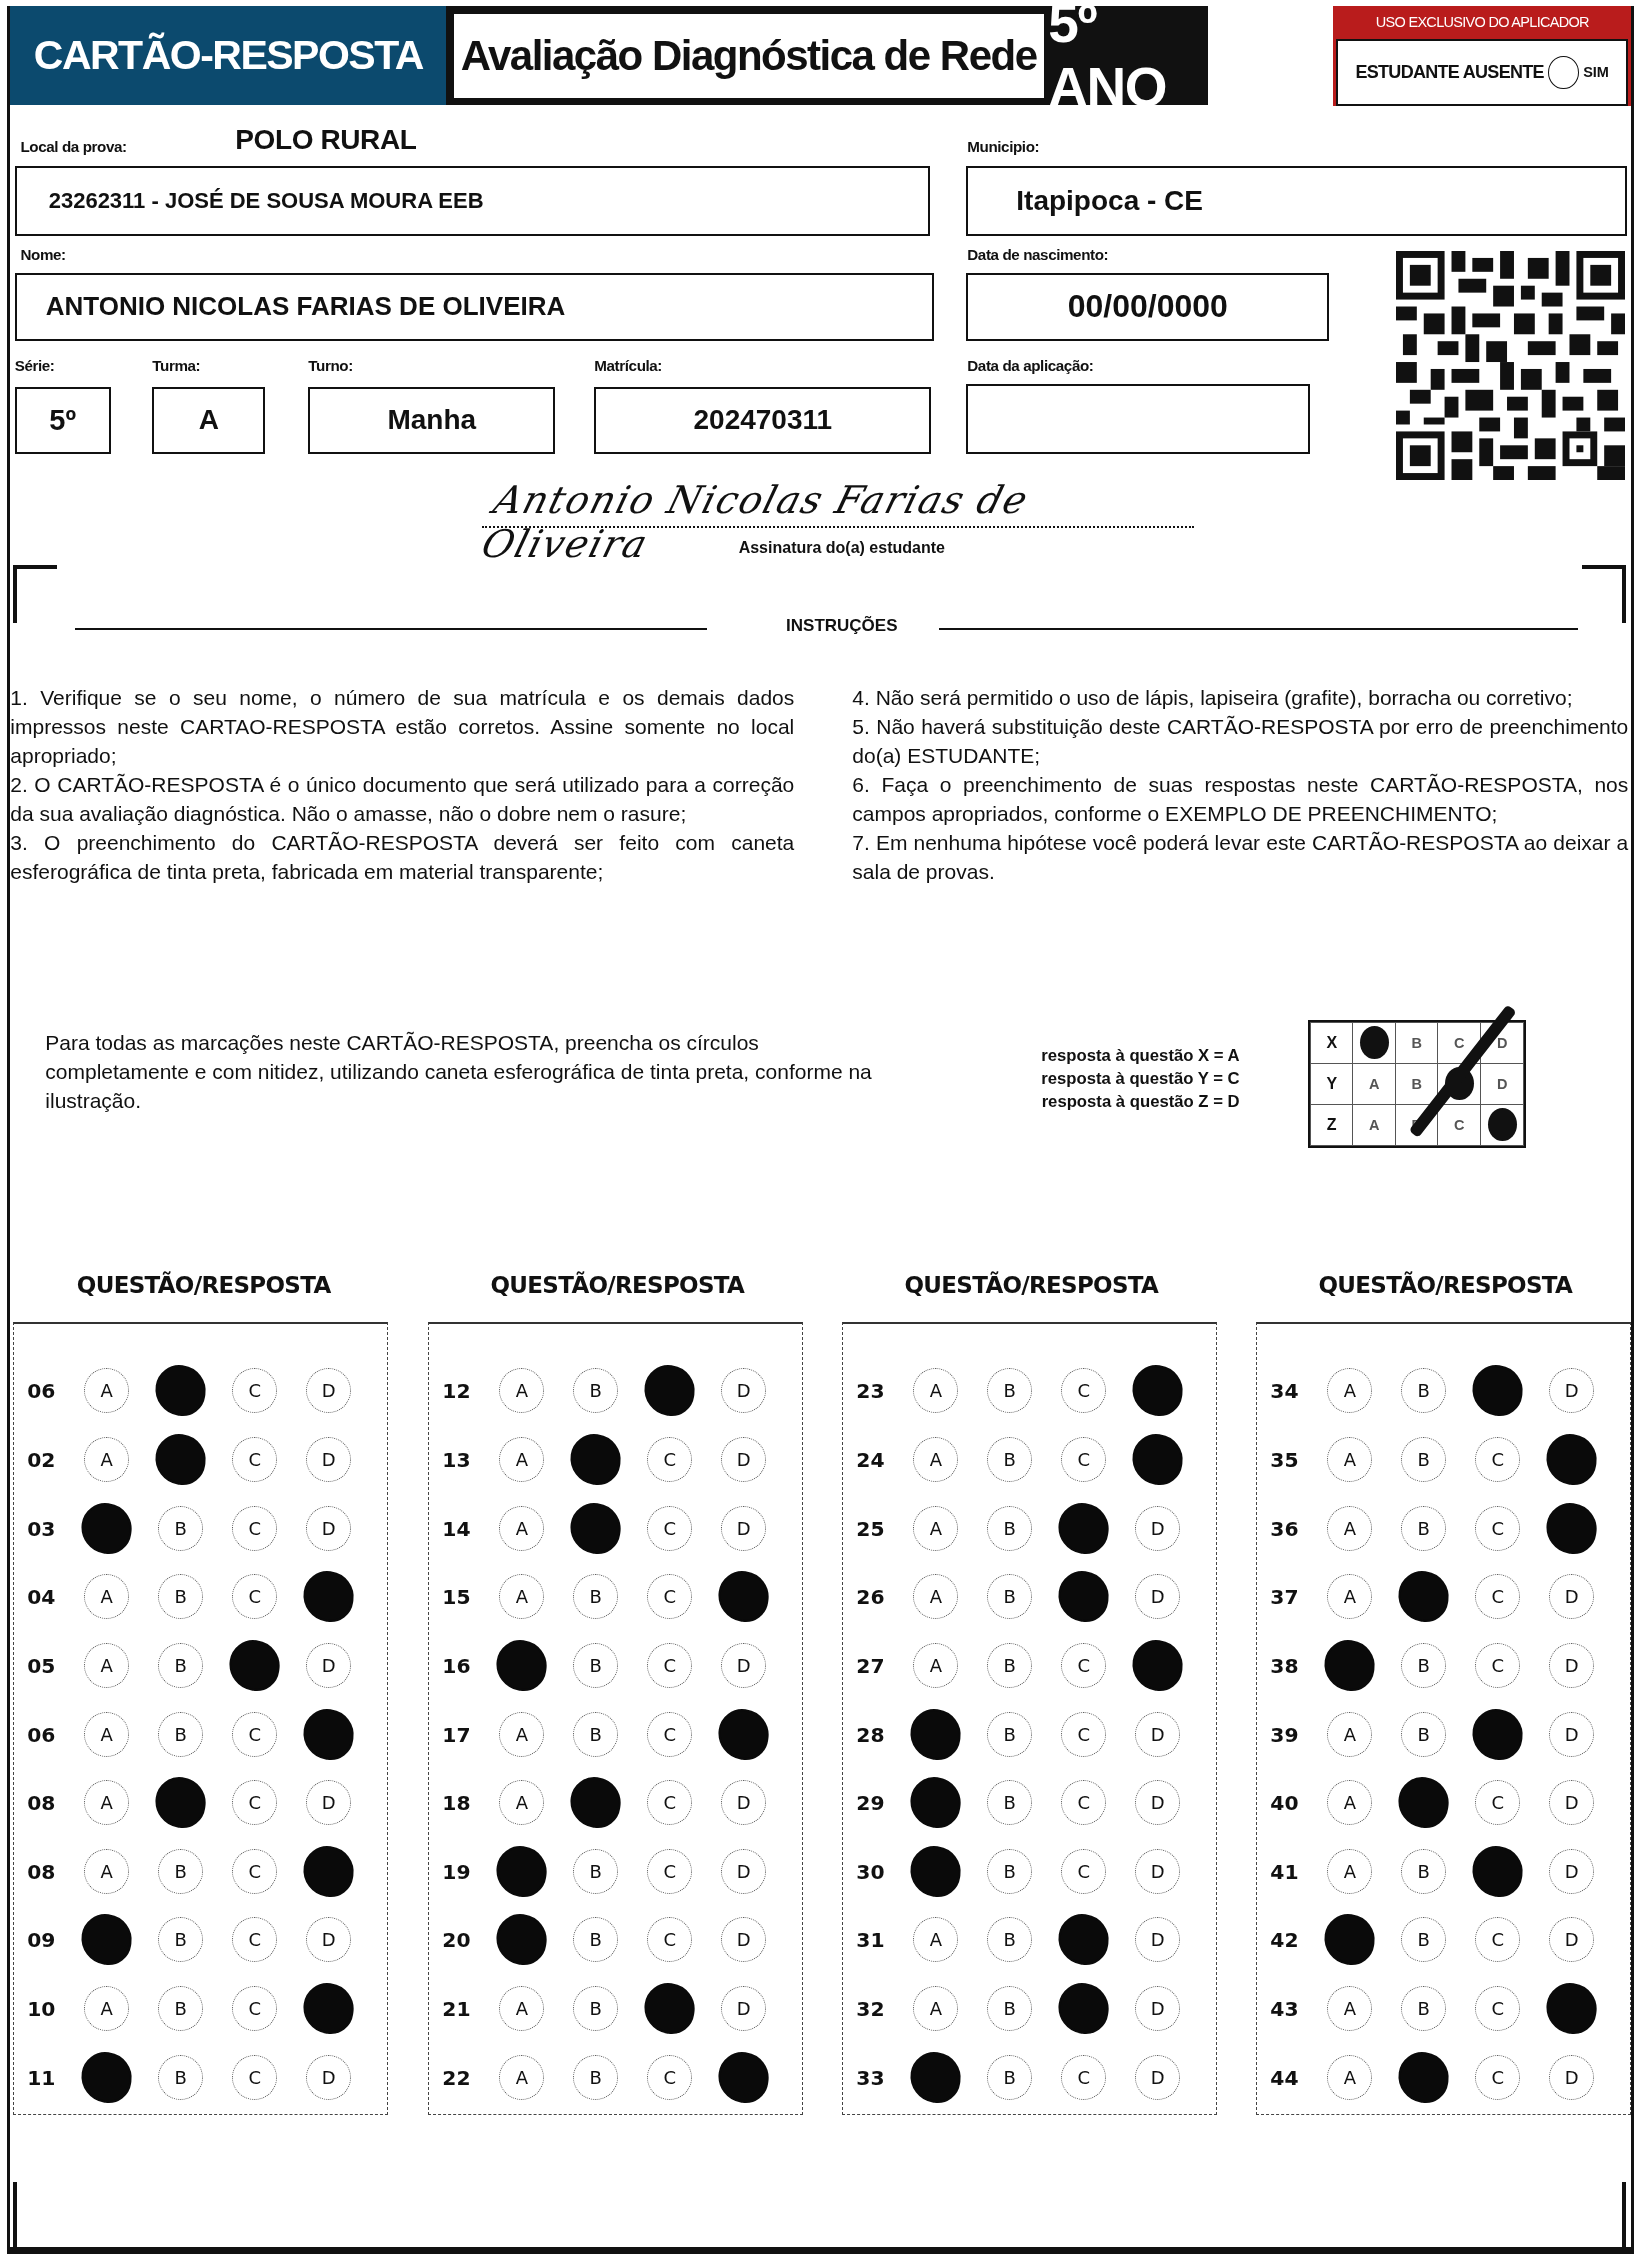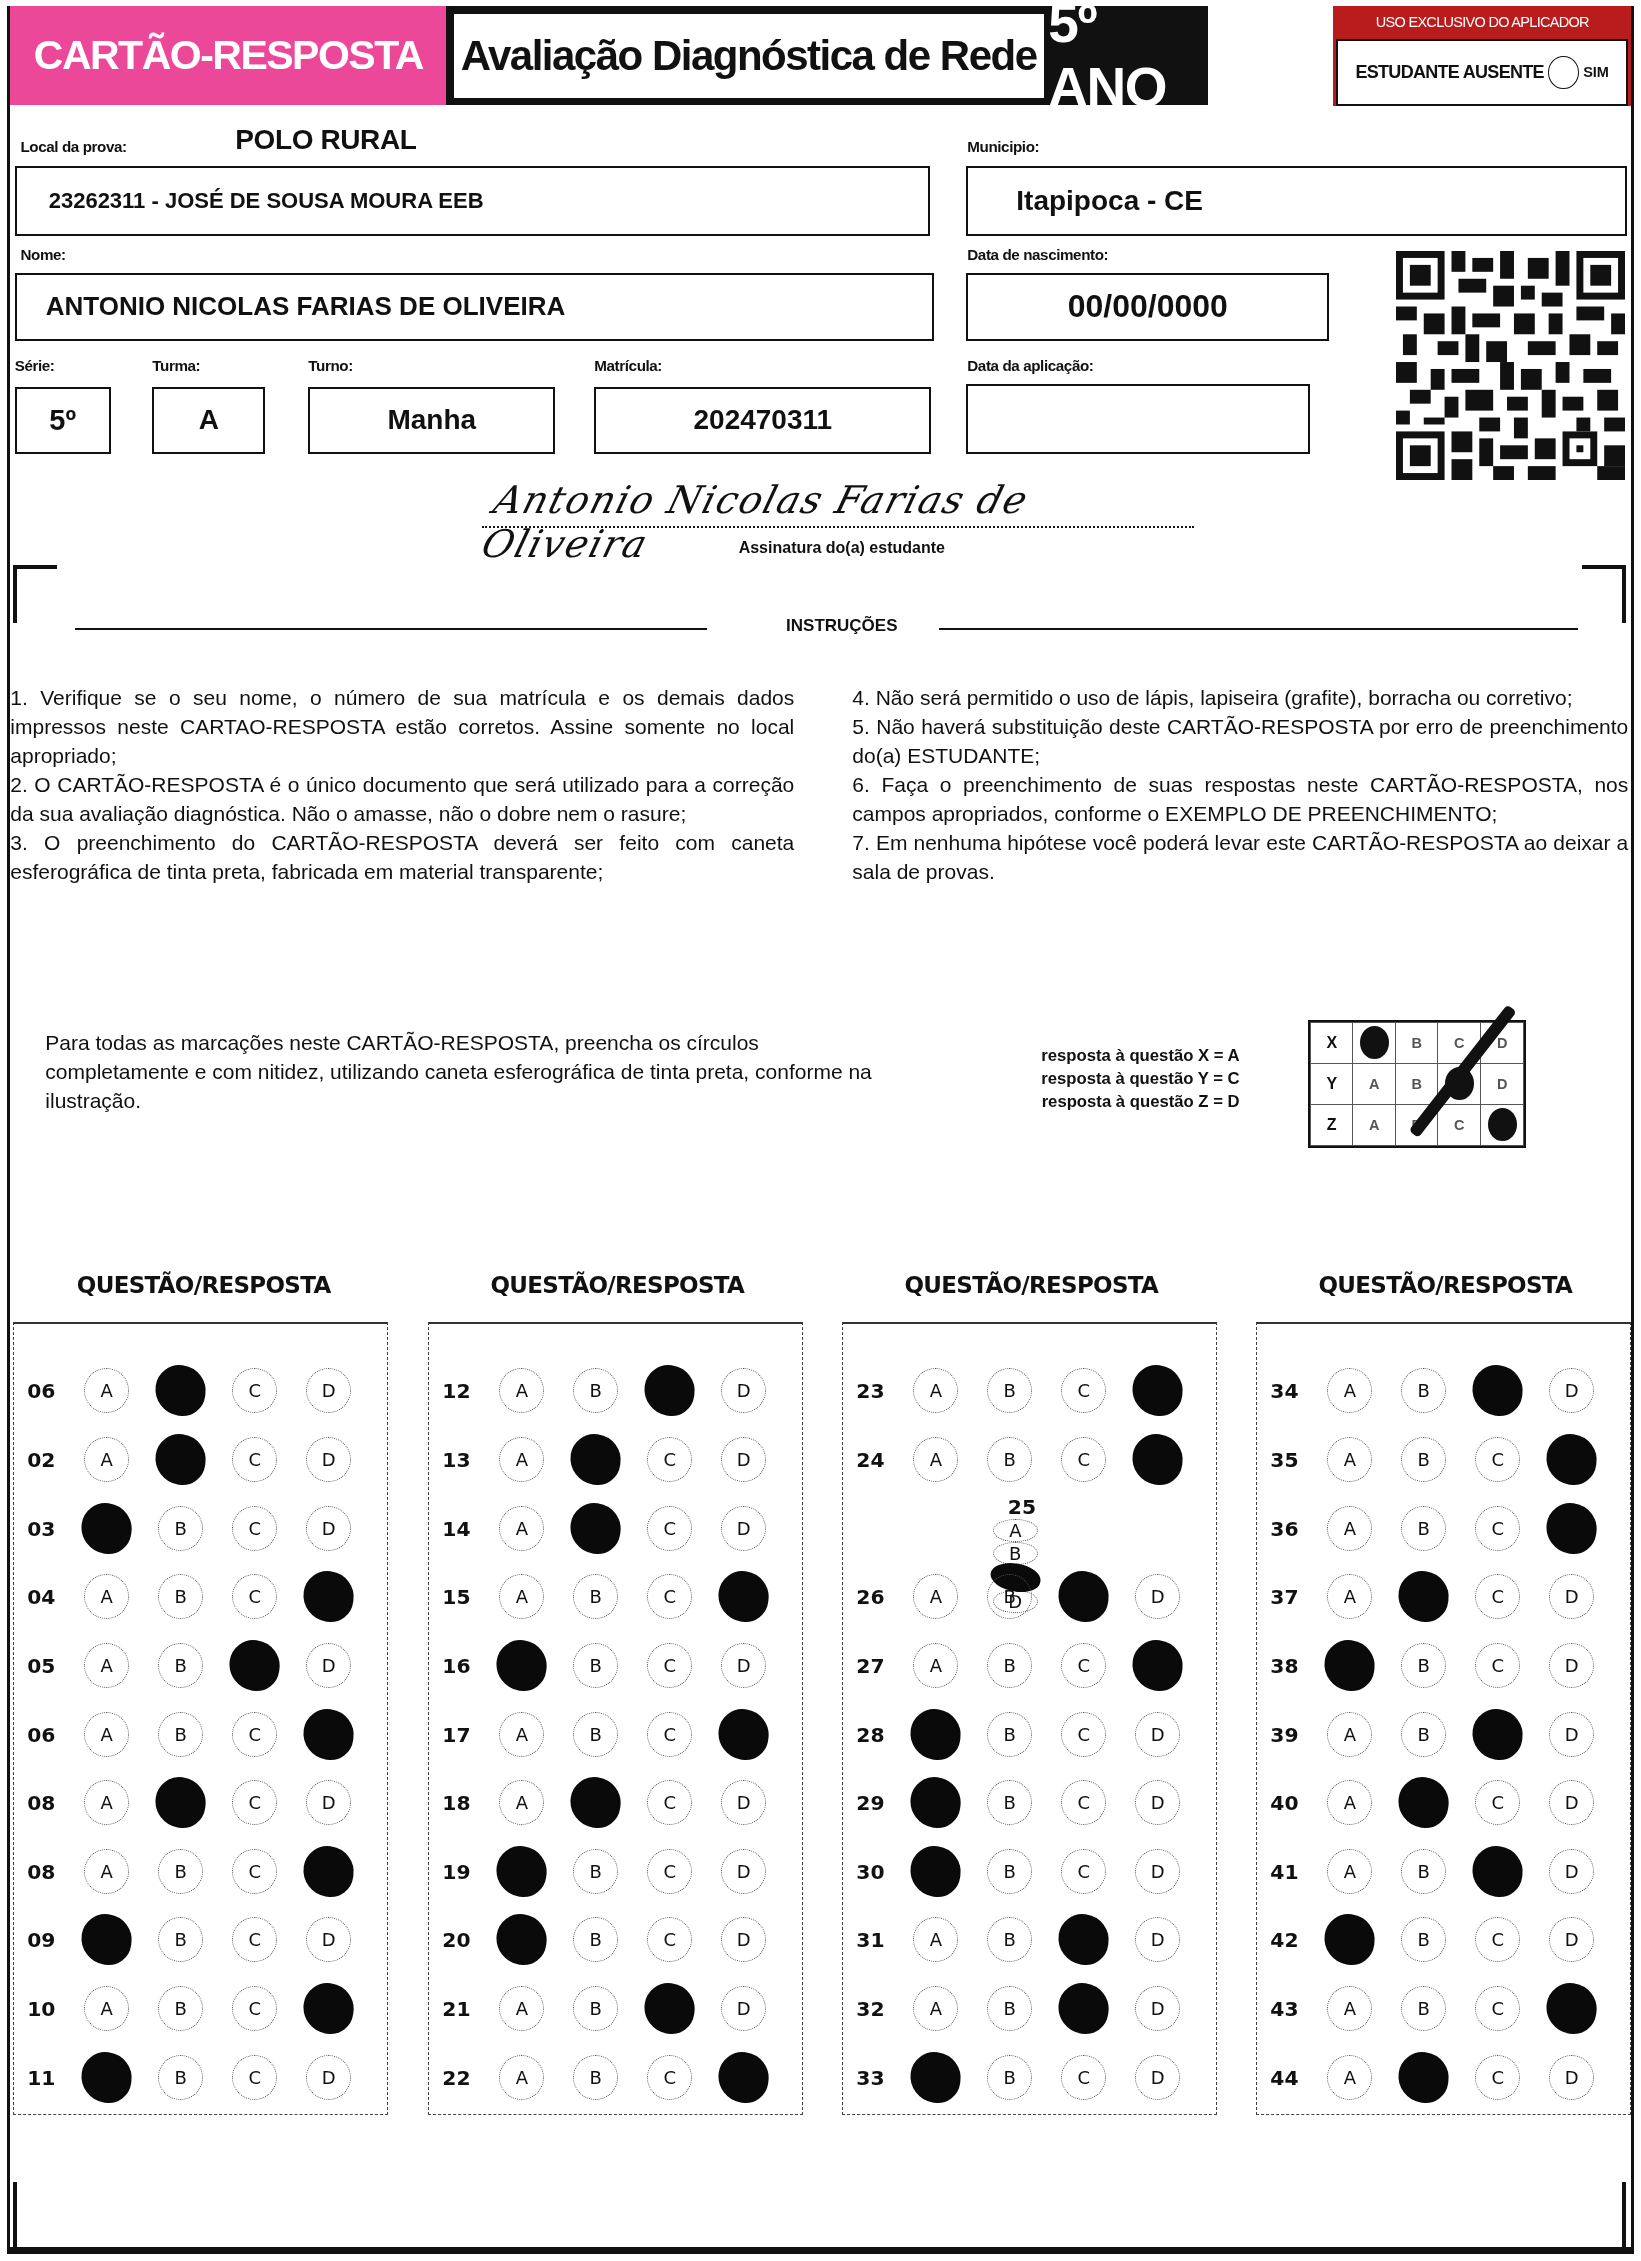--- a/index.html
+++ b/index.html
@@ -3,21 +3,21 @@
 <meta charset="utf-8">
 <style>
   * { box-sizing: border-box; margin: 0; padding: 0; }
   html, body { width: 1641px; height: 2261px; background: #fff; overflow: hidden; }
   body { font-family: "Liberation Sans", sans-serif; color: #111; position: relative; }
 
   .page { position: absolute; left: 7.3px; top: 5.8px; width: 1627px; height: 2248px;
           border-left: 3.6px solid #111; border-right: 3.6px solid #111; border-bottom: 7.3px solid #111; }
 
   
-  .hdr-left { position: absolute; left: 0; top: 0; width: 436px; height: 99px; background: #ec4899; color: #fff;
+  .hdr-left { position: absolute; left: 0; top: 0; width: 436px; height: 99px; background: #0c4a6e; color: #fff;
               font-family: "Liberation Sans", sans-serif; font-weight: bold; font-size: 41px;
               display: flex; align-items: center; justify-content: center; letter-spacing: -1.5px; transform-origin: left; }
   .hdr-mid { position: absolute; left: 436px; top: 0; width: 603px; height: 99px; background: #111; }
   .hdr-mid-inner { position: absolute; left: 7.3px; top: 8.7px; width: 590px; height: 84px; background: #fff;
               display: flex; align-items: center; justify-content: center; font-weight: bold; font-size: 42px; letter-spacing: -1.5px; }
   .hdr-ano { position: absolute; left: 1038px; top: 0; width: 160px; height: 99px; background: #111; color: #fff;
              display: flex; align-items: center; justify-content: center; font-weight: bold; font-size: 55px; letter-spacing: -1.5px; }
   .apl-title { position: absolute; left: 0; top: 7.3px; width: 100%; text-align: center; color: #fff; font-size: 14.5px; letter-spacing: -0.7px; }
   .apl-box { position: absolute; left: 116px; top: 36px; width: 296px; height: 62px; background: #fff; border: 2.2px solid #111; margin-left: 0;
              display: flex; align-items: center; justify-content: center; gap: 4.4px; }
@@ -429,21 +429,21 @@
         <span class="bubble">C</span>
         <span class="bubble filled">D</span>
       </div>
       <div class="q-row" style="top: 102px;">
         <span class="q-num">24</span>
         <span class="bubble">A</span>
         <span class="bubble">B</span>
         <span class="bubble">C</span>
         <span class="bubble filled">D</span>
       </div>
-      <div class="q-row" style="top: 171px; flex-direction: column;">
+      <div class="q-row" style="top: 171px;">
         <span class="q-num">25</span>
         <span class="bubble">A</span>
         <span class="bubble">B</span>
         <span class="bubble filled">C</span>
         <span class="bubble">D</span>
       </div>
       <div class="q-row" style="top: 239px;">
         <span class="q-num">26</span>
         <span class="bubble">A</span>
         <span class="bubble">B</span>

